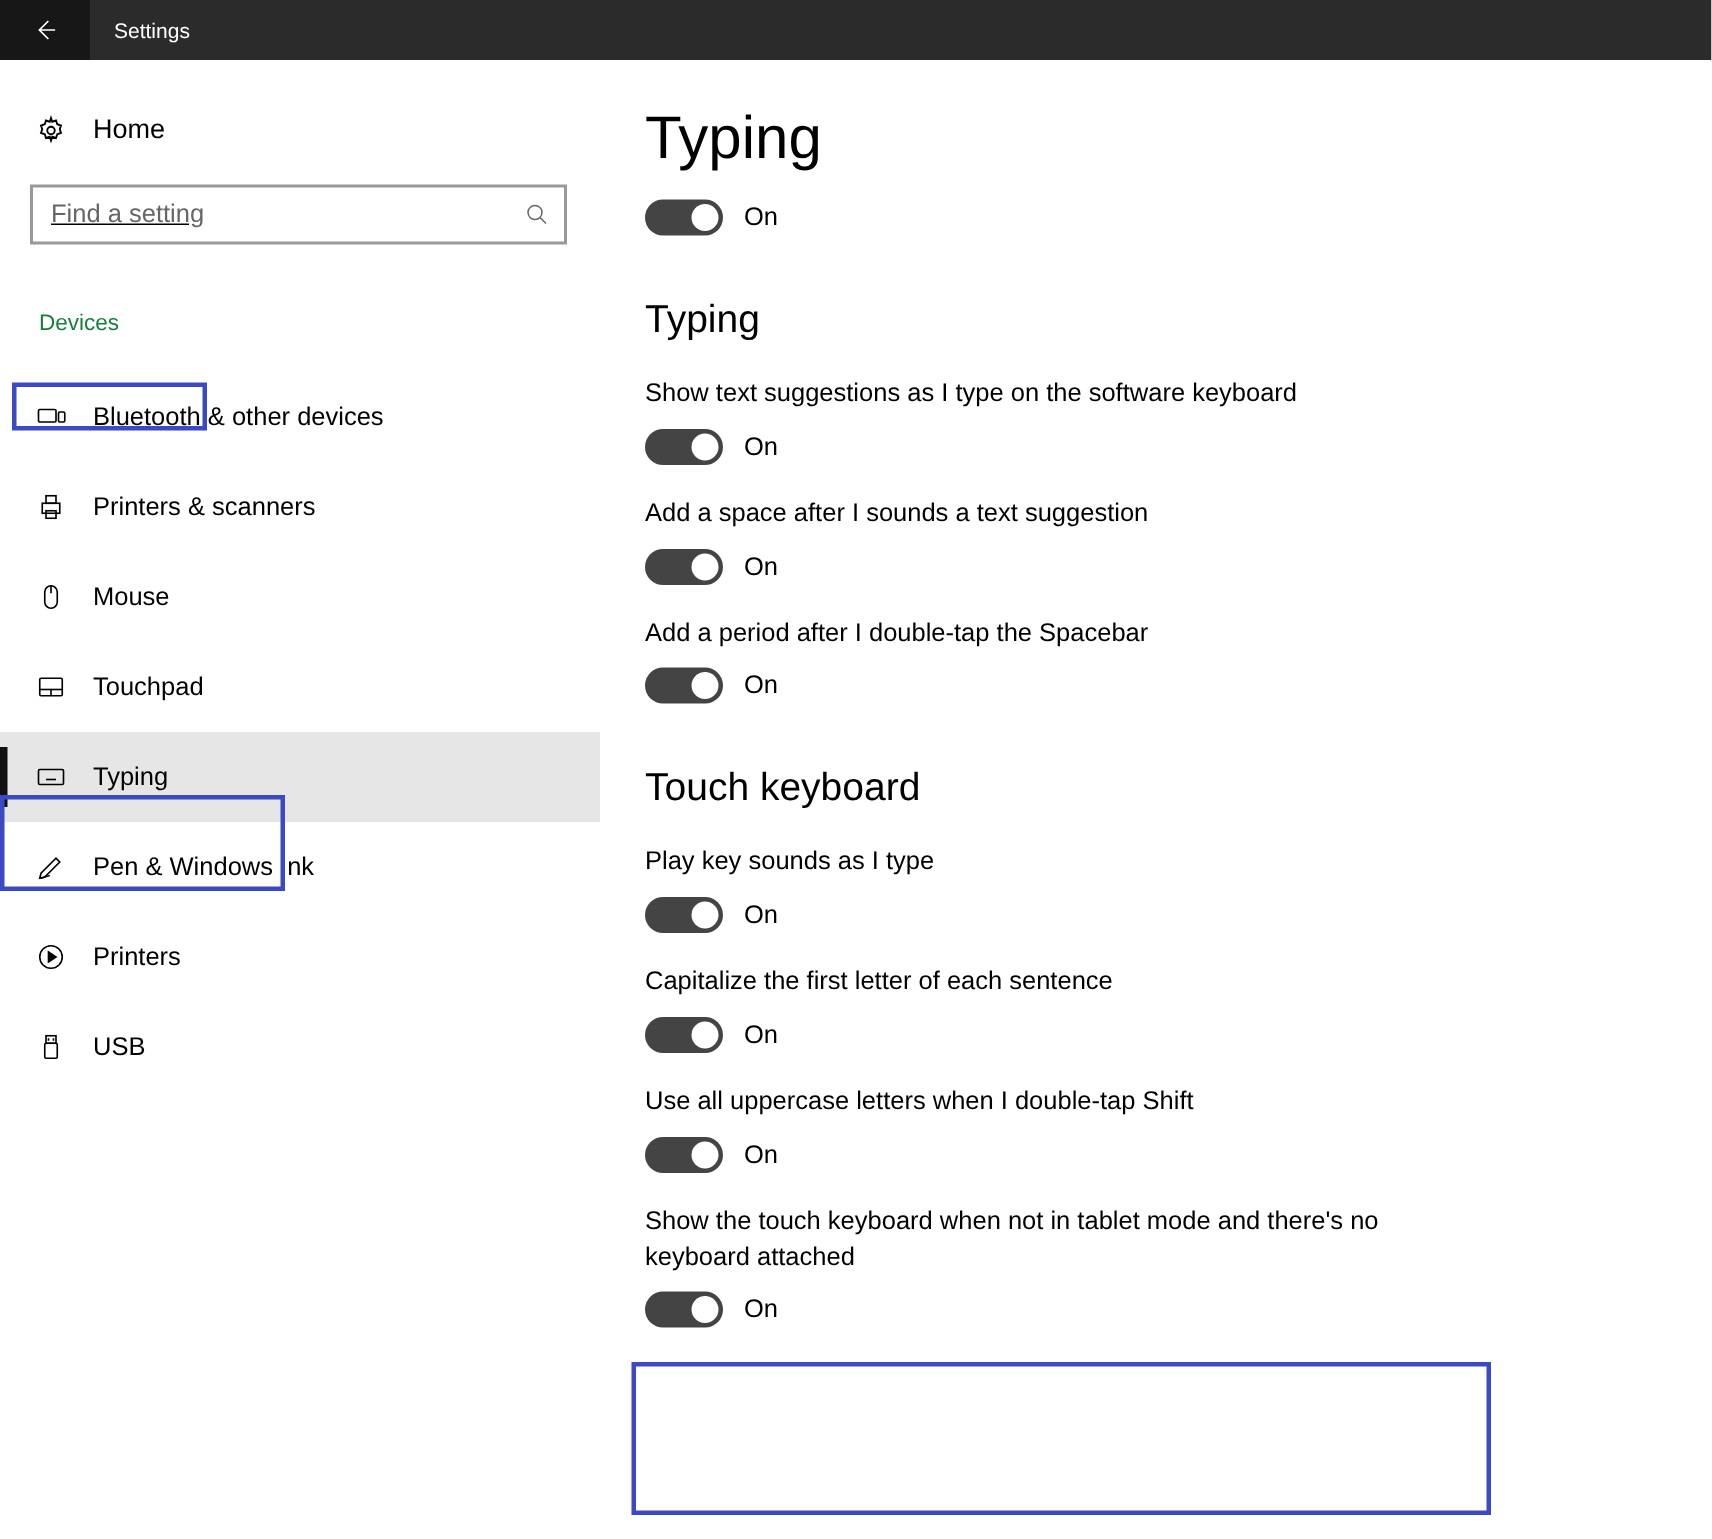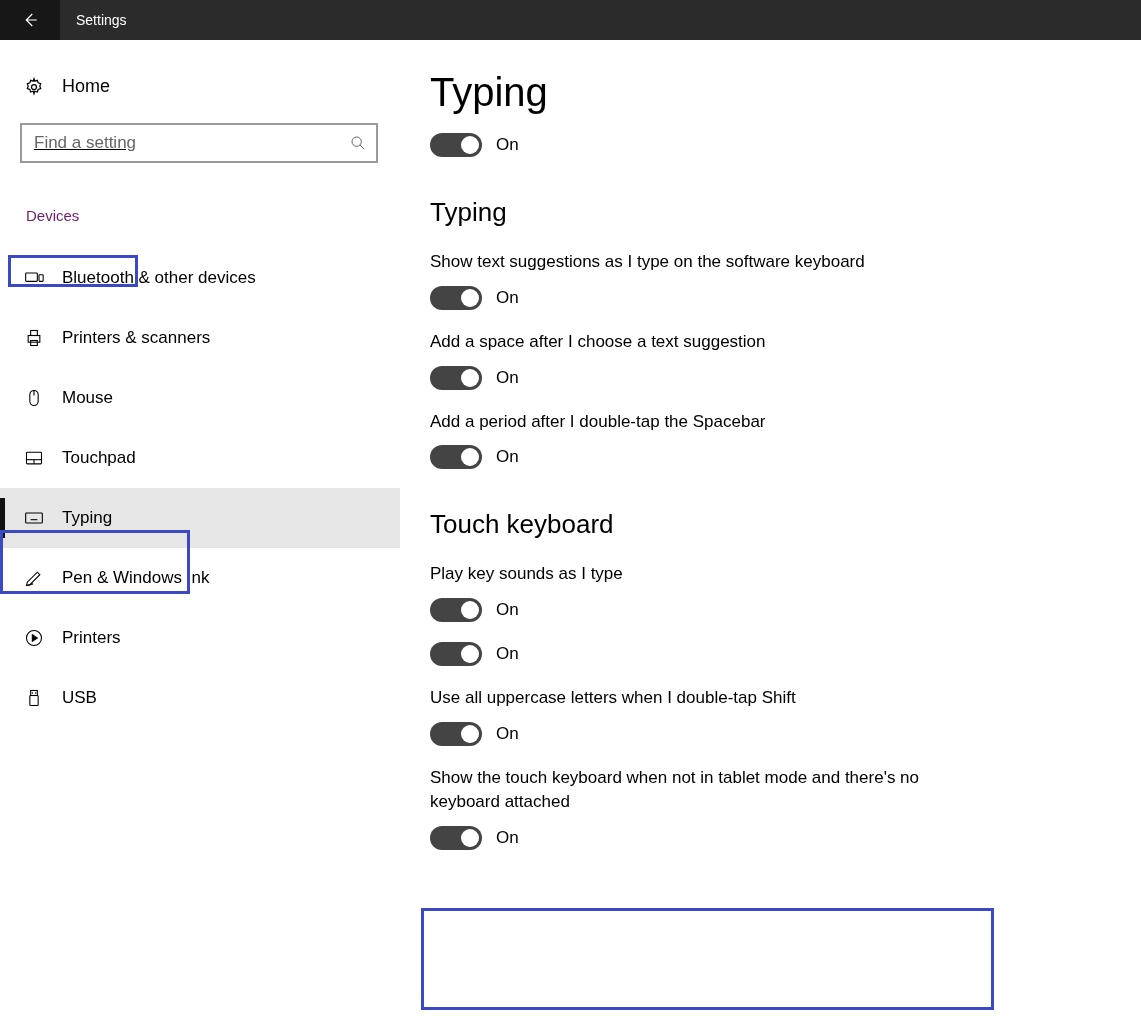--- a/index.html
+++ b/index.html
@@ -64,21 +64,21 @@
     border: none;
     outline: none;
     flex: 1;
     font-size: 17px;
     background: transparent;
     text-decoration: underline;
   }
   .search-box input::placeholder { color: #666; }
   .category-label {
     font-size: 15px;
-    color: #701a75;
+    color: #15803d;
     padding: 4px 6px;
     display: inline-block;
   }
   .nav-list { margin-top: 20px; margin-left: -20px; }
   .nav-item {
     display: flex;
     align-items: center;
     gap: 18px;
     height: 60px;
     padding-left: 24px;
@@ -304,21 +304,21 @@
       <div class="setting-label">Show text suggestions as I type on the software keyboard</div>
       <div class="toggle-row">
         <div class="toggle">
             <div class="knob"></div>
           </div>
         <span class="toggle-state">On</span>
       </div>
     </div>
 
     <div class="setting">
-      <div class="setting-label">Add a space after I choose a text suggestion</div>
+      <div class="setting-label">Add a space after I sounds a text suggestion</div>
       <div class="toggle-row">
         <div class="toggle">
             <div class="knob"></div>
           </div>
         <span class="toggle-state">On</span>
       </div>
     </div>
 
     <div class="setting">
       <div class="setting-label">Add a period after I double-tap the Spacebar</div>
@@ -336,20 +336,21 @@
       <div class="setting-label">Play key sounds as I type</div>
       <div class="toggle-row">
         <div class="toggle">
             <div class="knob"></div>
           </div>
         <span class="toggle-state">On</span>
       </div>
     </div>
 
     <div class="setting">
+      <div class="setting-label">Capitalize the first letter of each sentence</div>
       <div class="toggle-row">
         <div class="toggle">
             <div class="knob"></div>
           </div>
         <span class="toggle-state">On</span>
       </div>
     </div>
 
     <div class="setting">
       <div class="setting-label">Use all uppercase letters when I double-tap Shift</div>

